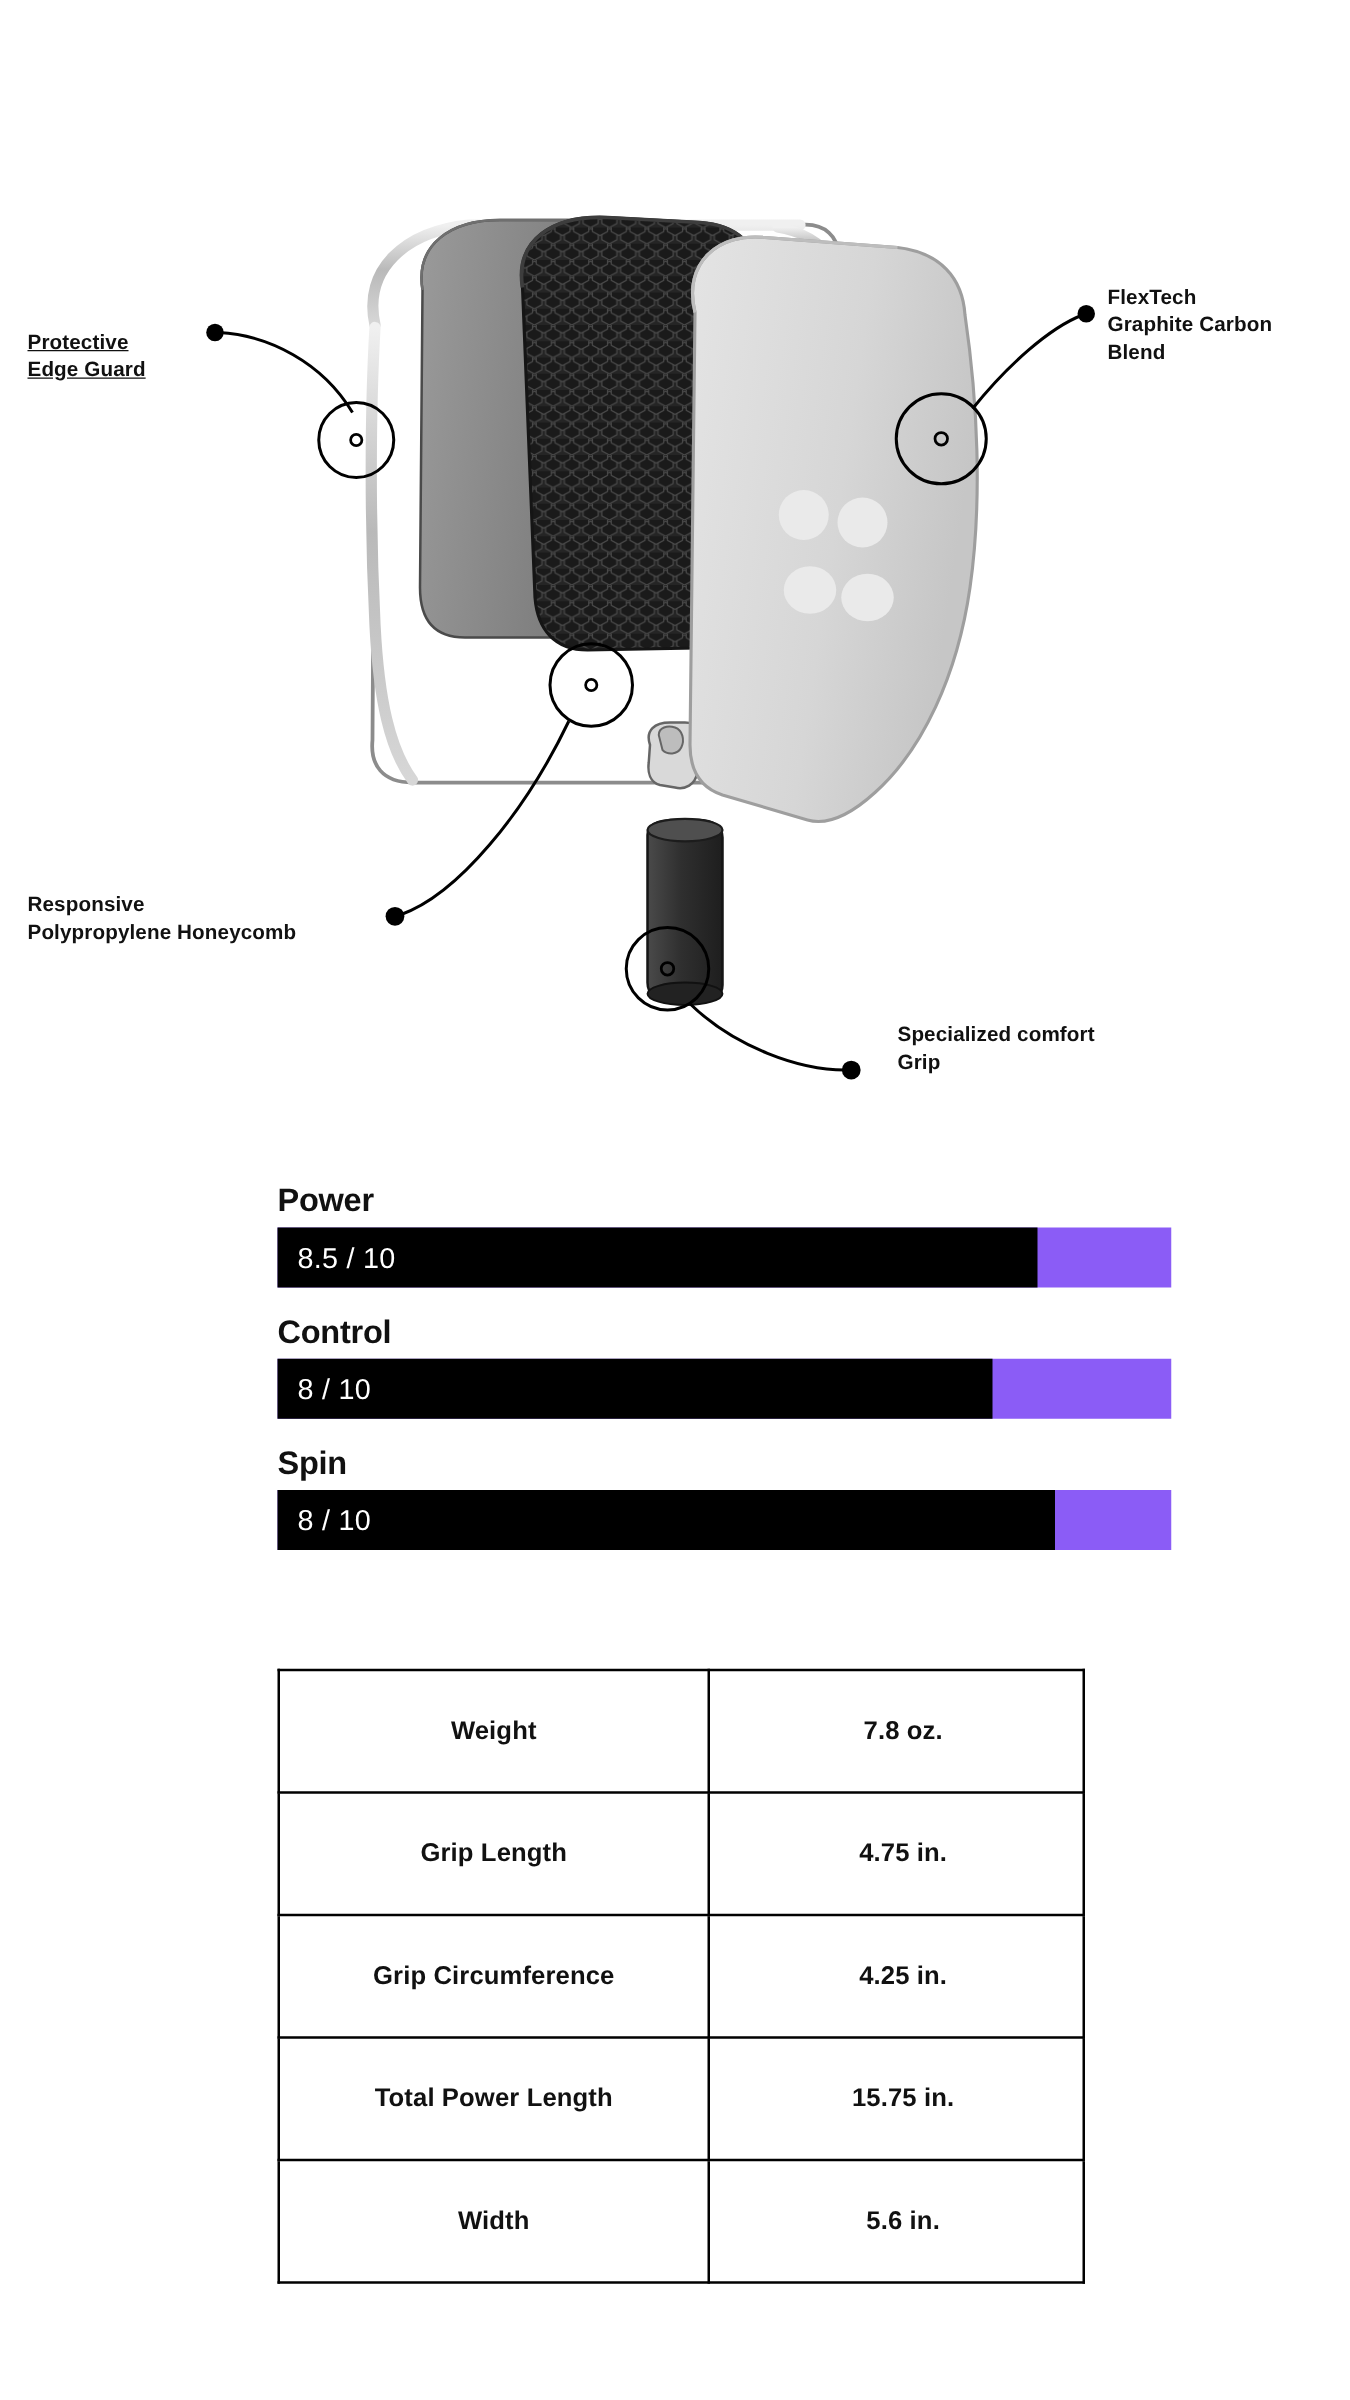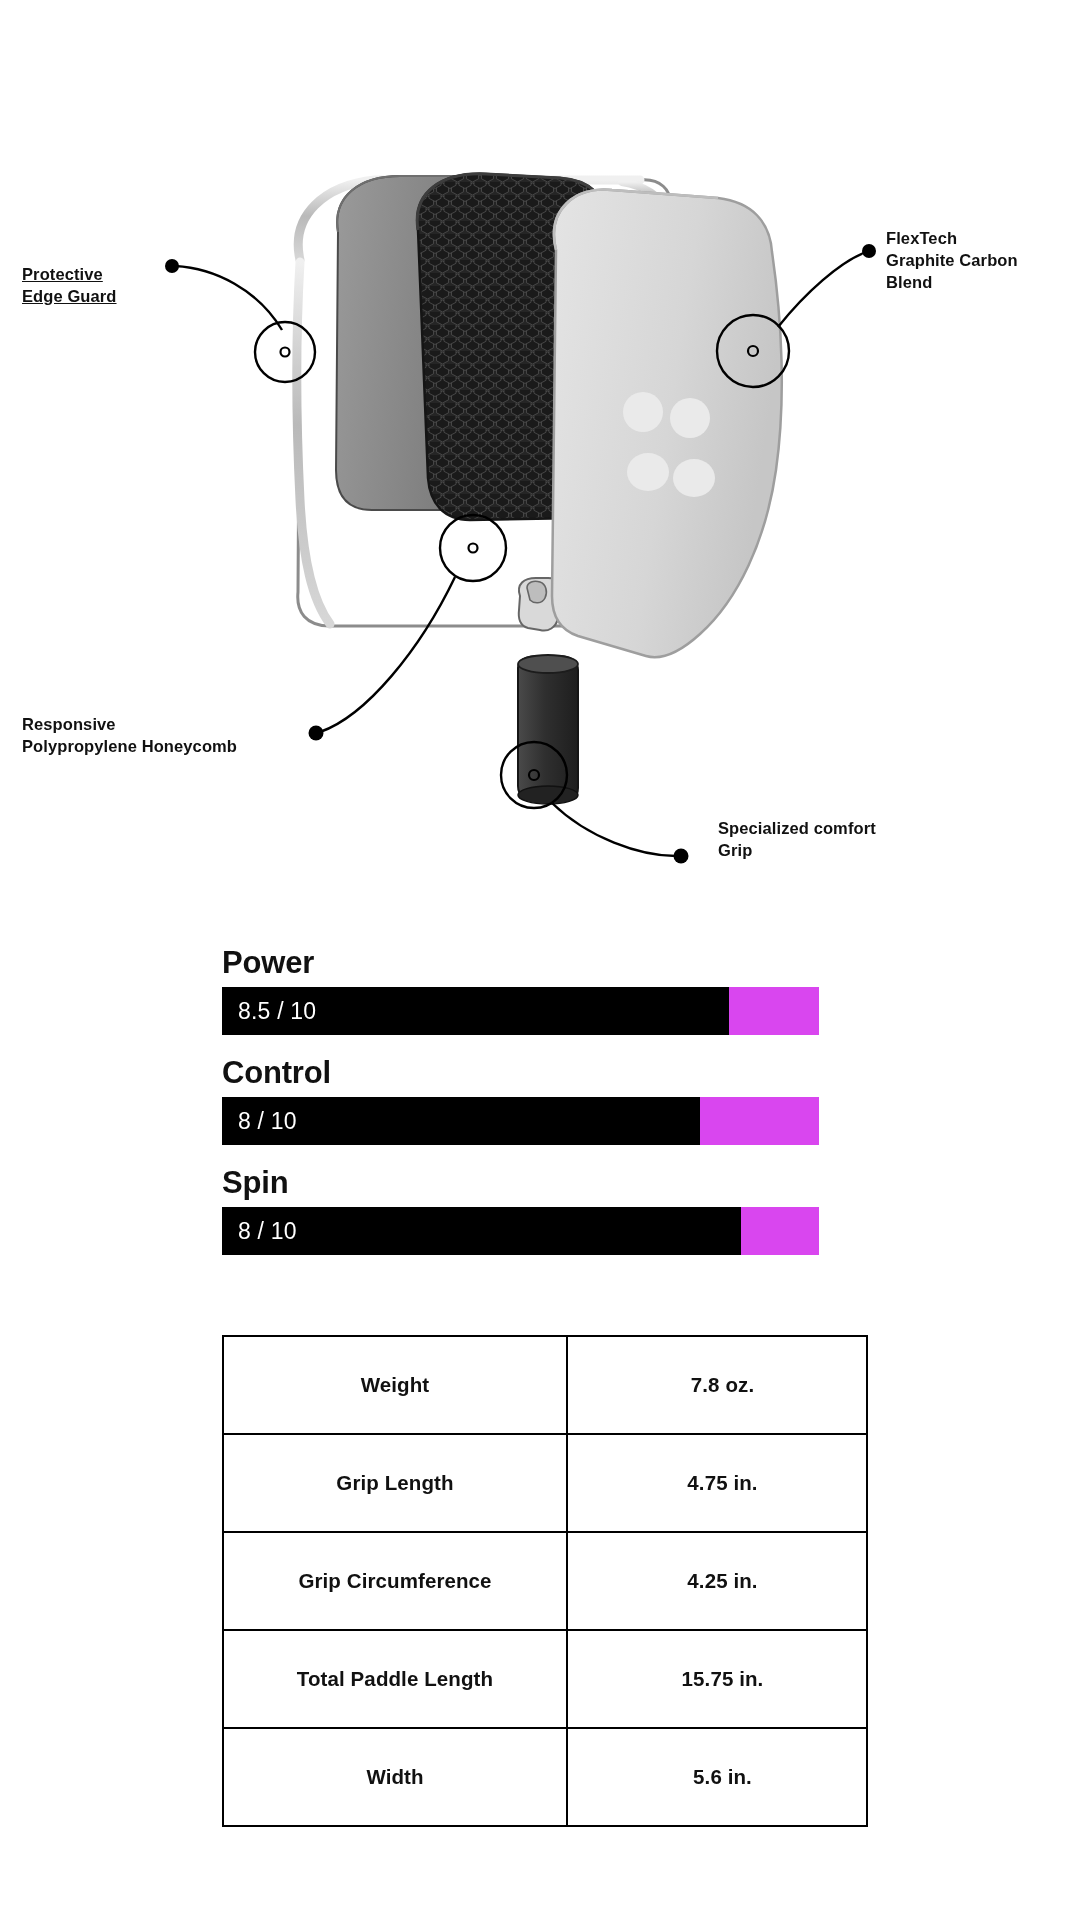--- a/index.html
+++ b/index.html
@@ -44,31 +44,31 @@
 
   
   #ratings {
     position: absolute;
     left: 222px;
     top: 945px;
     width: 640px;
   }
   .rating-block { margin-bottom: 20px; }
   .rating-label {
-    font-size: 31px;
+    font-size: 26px;
     font-weight: bold;
     letter-spacing: -0.2px;
     margin-bottom: 6px;
     color: #111111;
   }
   .rating-bar {
     position: relative;
     height: 48px;
-    background: #d946ef;
-    width: 597px;
+    background: #8b5cf6;
+    width: 715px;
   }
   .rating-fill {
     position: absolute;
     left: 0;
     top: 0;
     bottom: 0;
     background: #000000;
   }
   .rating-value {
     position: absolute;
@@ -269,21 +269,21 @@
     </tr>
     <tr>
       <td class="spec-name">Grip Length</td>
       <td class="spec-value">4.75 in.</td>
     </tr>
     <tr>
       <td class="spec-name">Grip Circumference</td>
       <td class="spec-value">4.25 in.</td>
     </tr>
     <tr>
-      <td class="spec-name">Total Paddle Length</td>
+      <td class="spec-name">Total Power Length</td>
       <td class="spec-value">15.75 in.</td>
     </tr>
     <tr>
       <td class="spec-name">Width</td>
       <td class="spec-value">5.6 in.</td>
     </tr>
   </tbody>
 </table>
 
 </body></html>

